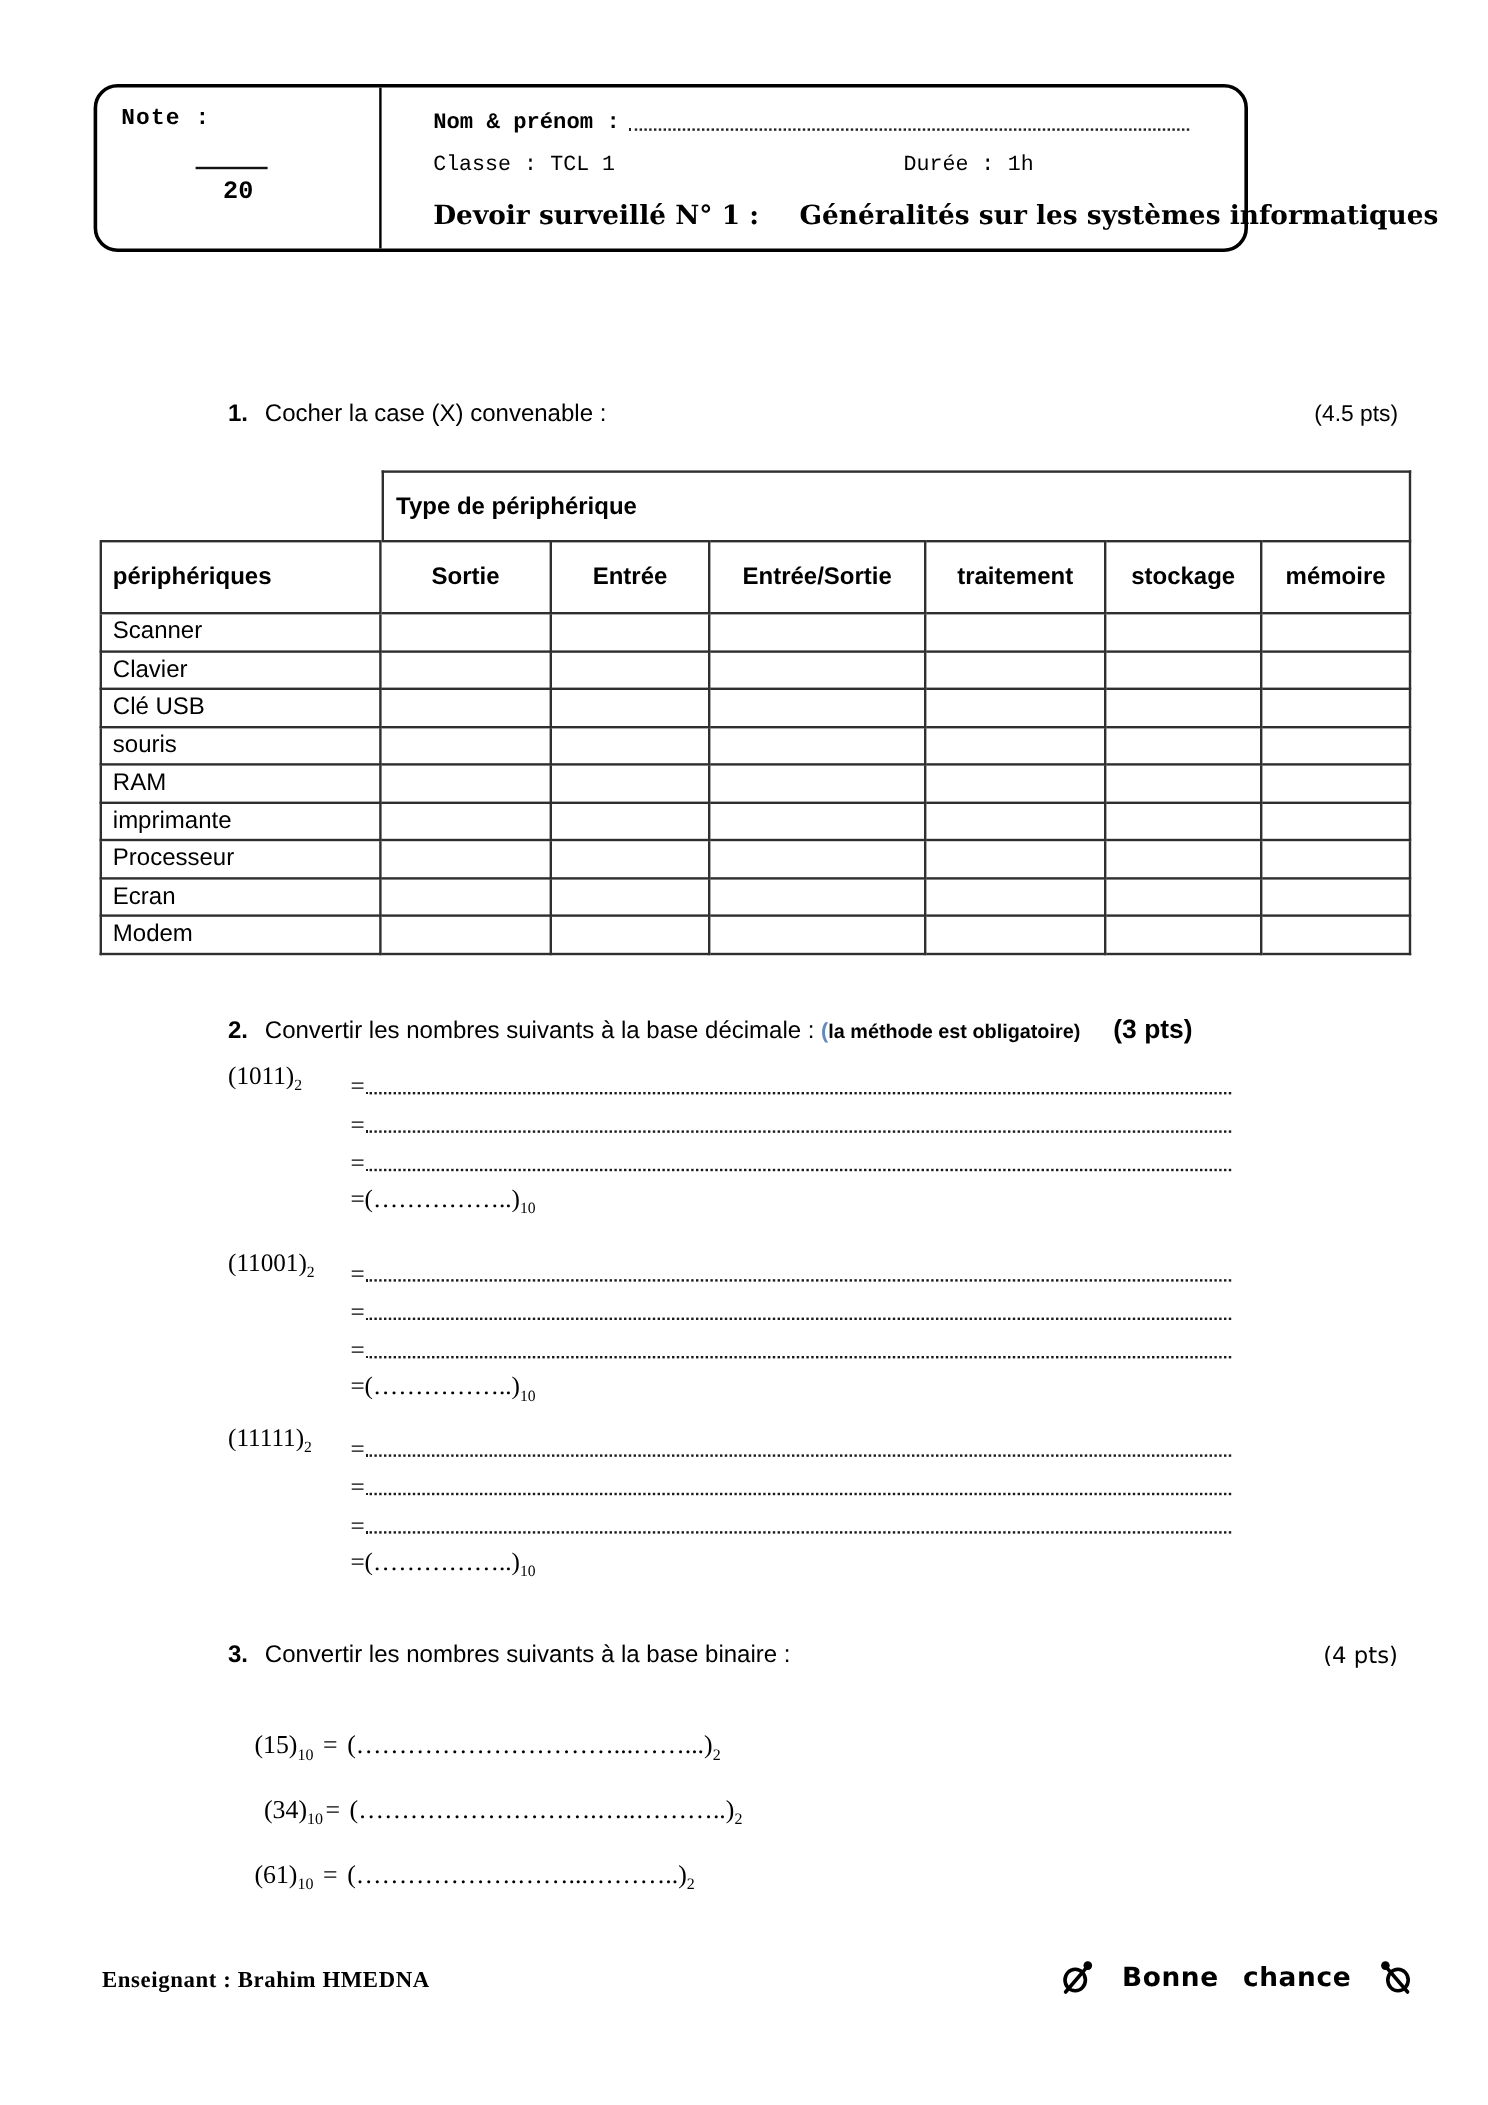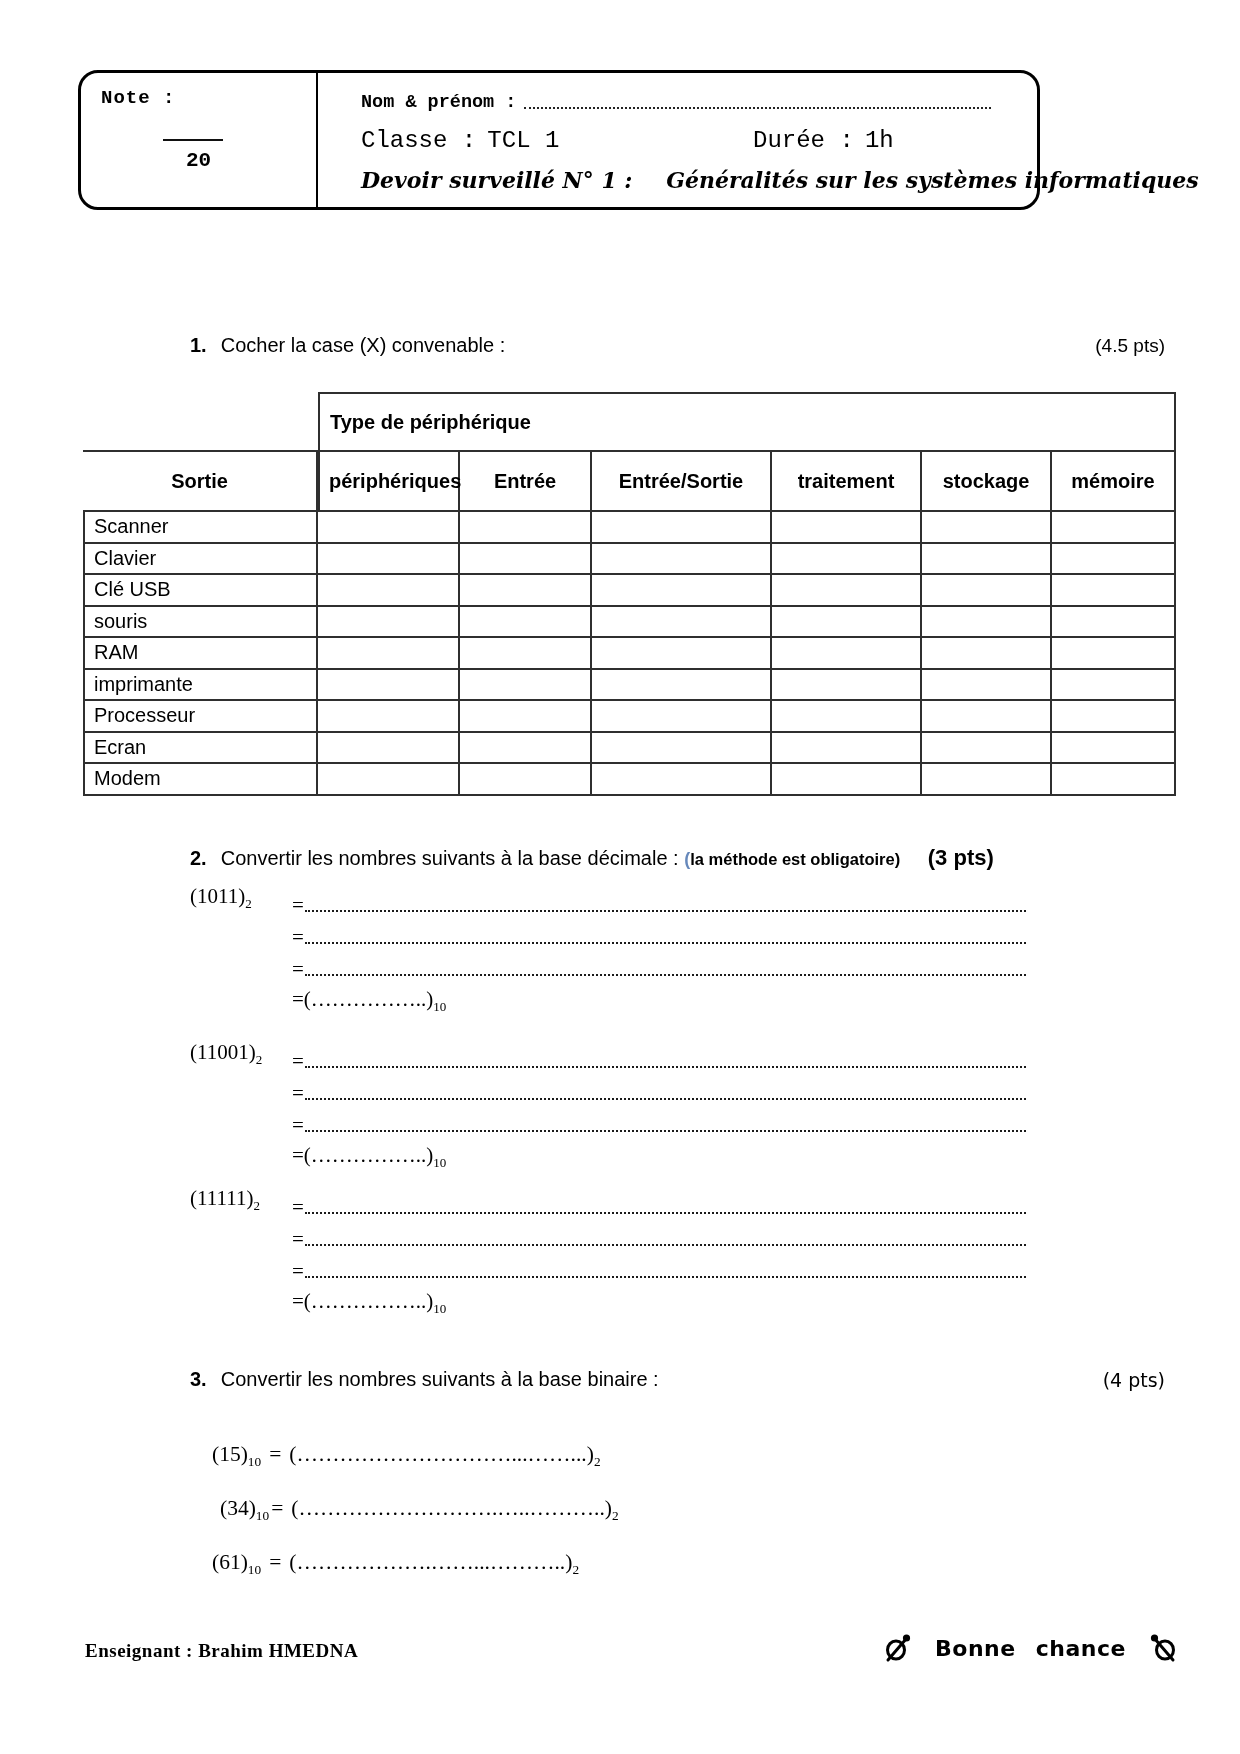--- a/index.html
+++ b/index.html
@@ -9,23 +9,23 @@
   .hdr-box{position:absolute;left:78px;top:70px;width:962px;height:140px;border:3px solid #000;border-radius:20px;box-sizing:border-box;}
   .note-cell{position:absolute;left:0;top:0;bottom:0;width:237px;border-right:2.5px solid #000;box-sizing:border-box;}
   .note-label{position:absolute;left:20px;top:14px;font-family:"Liberation Mono",monospace;font-weight:bold;font-size:19px;letter-spacing:1px;}
   .note-line{position:absolute;left:82px;top:66px;width:60px;border-bottom:2.5px solid #111;}
   .note-total{position:absolute;left:0;right:0;top:76px;text-align:center;font-family:"Liberation Mono",monospace;font-weight:bold;font-size:21px;}
   .hdr-fields{position:absolute;left:240px;right:0;top:0;bottom:0;padding:12px 40px 10px 40px;}
   .f-row1{display:flex;align-items:flex-end;height:28px;}
   .f-label{font-family:"Liberation Mono",monospace;font-weight:bold;font-size:18.5px;white-space:nowrap;}
   .dotfill{flex:1;border-bottom:2.5px dotted #222;margin:0 6px 4px 8px;}
   .f-row2{position:relative;margin-top:14px;height:28px;font-family:"Liberation Mono",monospace;font-size:18.5px;}
-  .f-plain{font-family:"Liberation Mono",monospace;font-size:24px;}
+  .f-plain{font-family:"Liberation Mono",monospace;font-size:18px;}
   .duree{position:absolute;left:392px;top:0;}
-  .f-row3{margin-top:12px;font-family:"DejaVu Serif",serif;font-style:italic;font-weight:600;font-size:22px;white-space:nowrap;}
+  .f-row3{margin-top:12px;font-family:"DejaVu Serif",serif;font-weight:600;font-size:22px;white-space:nowrap;}
   .title-subject{margin-left:26px;}
 
   
   .q-heading{position:absolute;font-size:20px;}
   .q-num{font-weight:bold;margin-right:14px;}
   .q-pts{position:absolute;right:0;top:1px;font-weight:normal;font-size:19px;}
   .q2-note-paren{font-weight:bold;font-size:18px;}
   .q2-note{font-weight:bold;font-size:16.5px;}
   .q2-pts{font-weight:bold;font-size:22px;margin-left:22px;}
 
@@ -90,22 +90,22 @@
 <div class="q-heading" style="left:190px;top:334px;width:975px;">
   <span class="q-num">1.</span><span>Cocher la case (X) convenable :</span>
   <span class="q-pts">(4.5 pts)</span>
 </div>
 
 <div class="ptable">
 
   <div class="ghost"></div>
   <div class="cgroup">Type de périphérique</div>
 
+  <div class="c chead bl">périphériques</div>
   <div class="c chead center">Sortie</div>
-  <div class="c chead bl">périphériques</div>
   <div class="c chead center">Entrée</div>
   <div class="c chead center">Entrée/Sortie</div>
   <div class="c chead center">traitement</div>
   <div class="c chead center">stockage</div>
   <div class="c chead center">mémoire</div>
 
   <div class="c bl">Scanner</div>
   <div class="c"></div>
     <div class="c"></div>
     <div class="c"></div>

